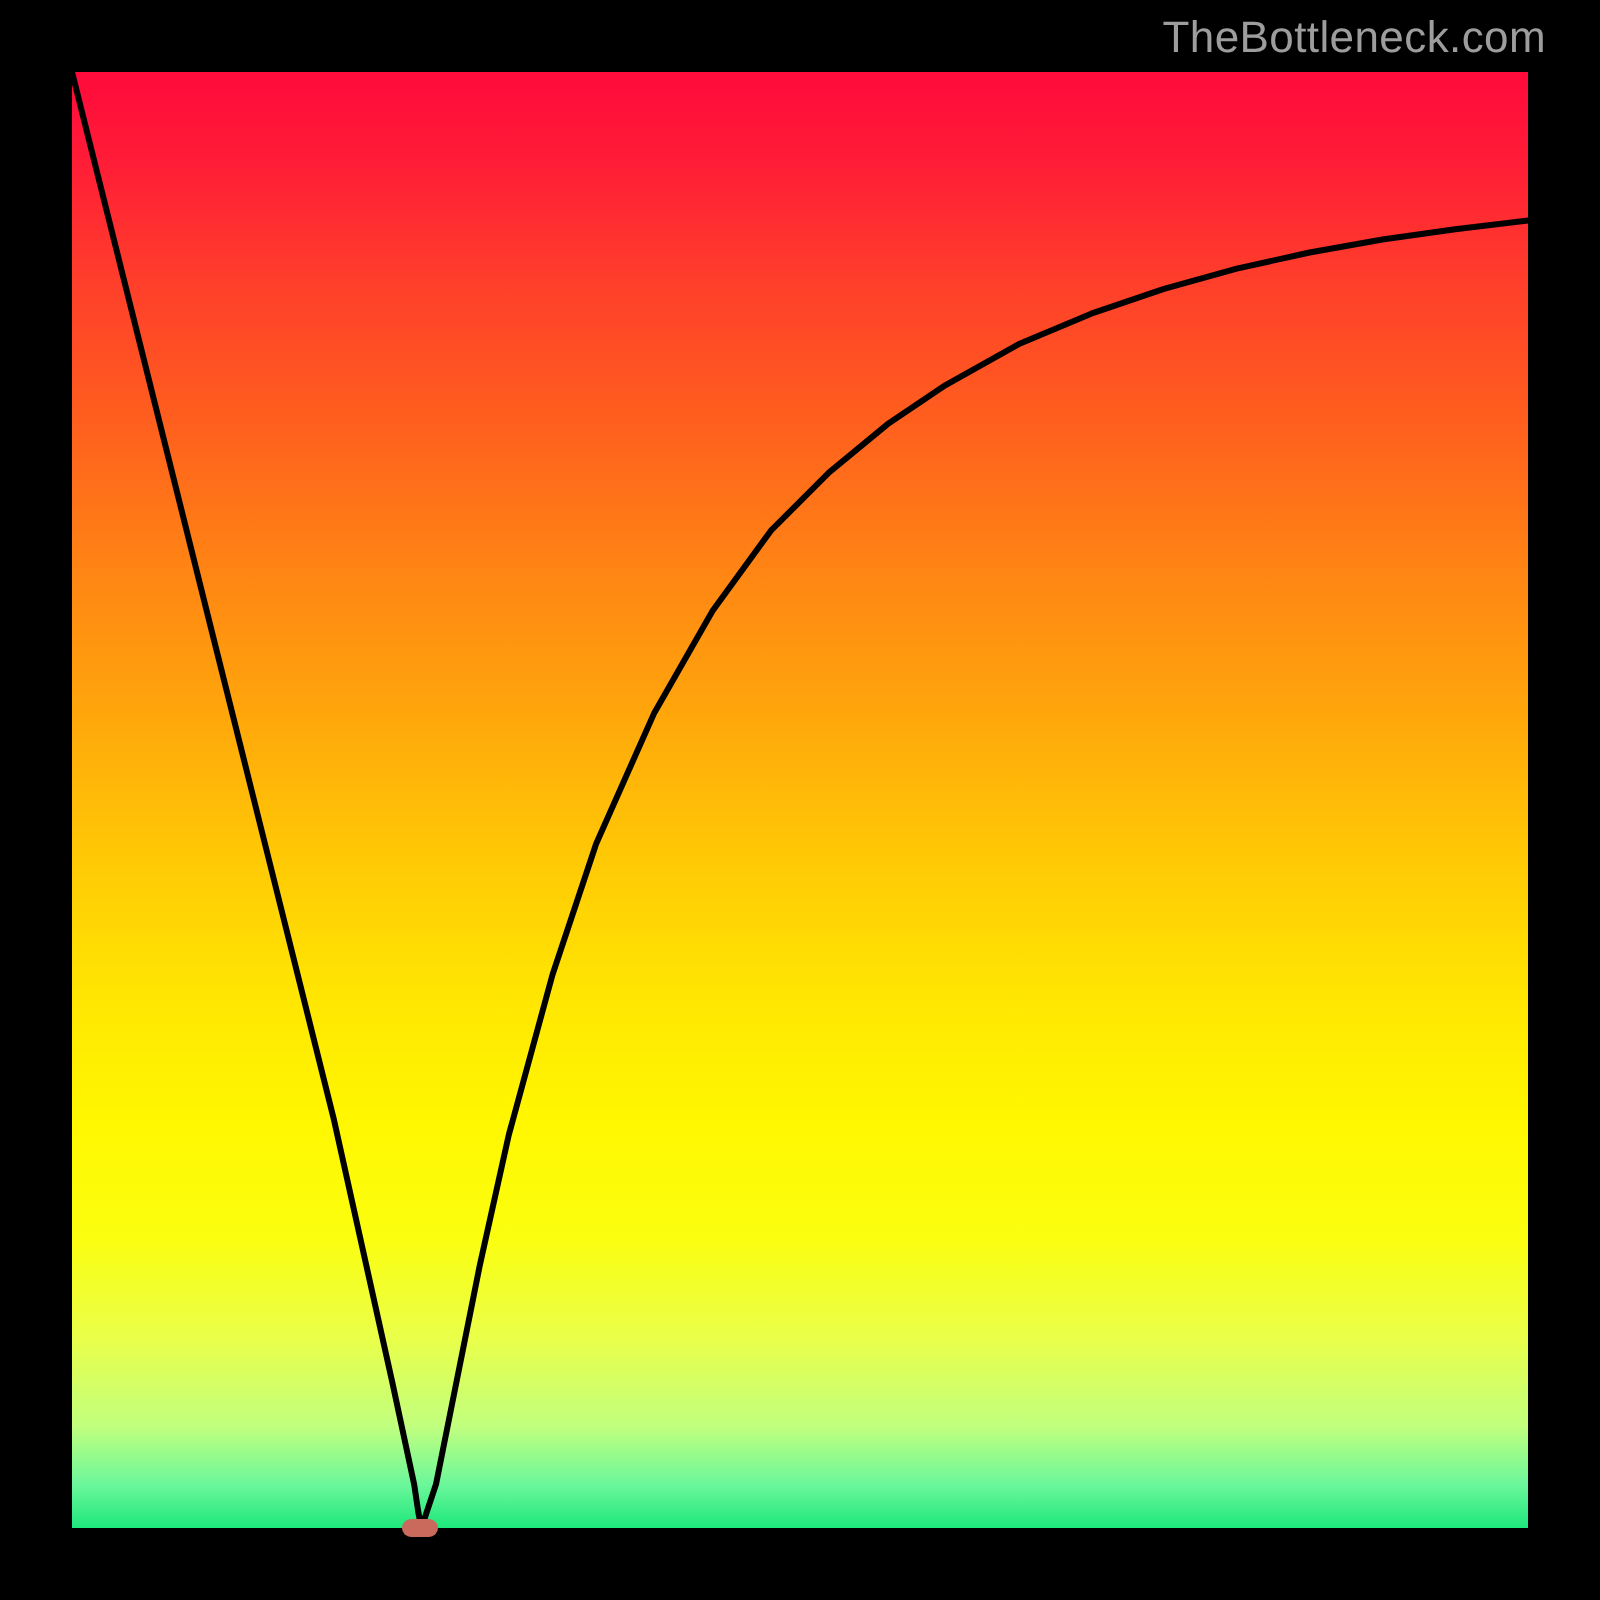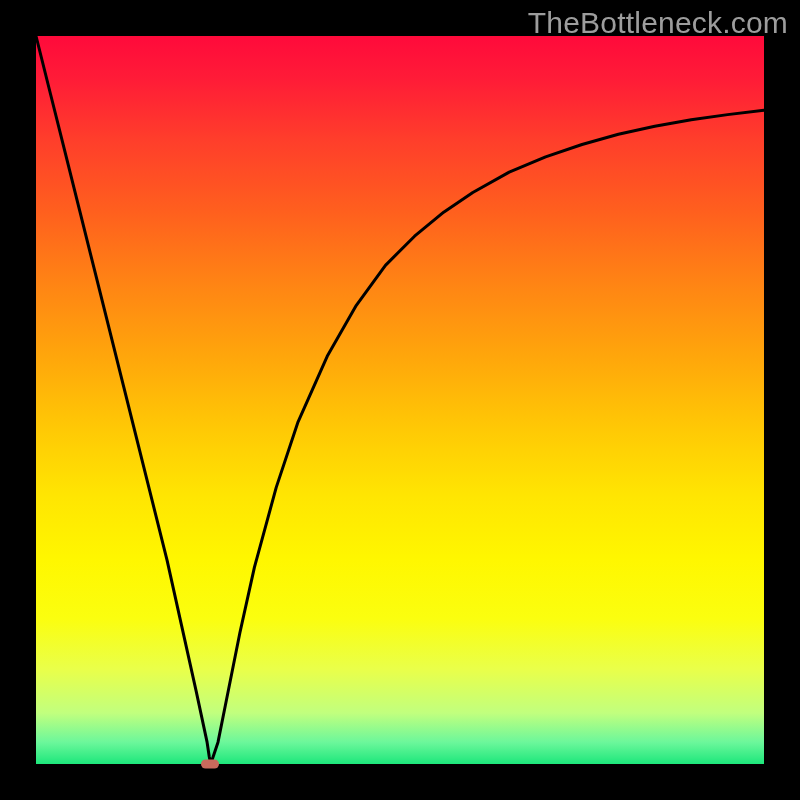--- a/index.html
+++ b/index.html
@@ -46,23 +46,23 @@
     position: absolute;
     left: 0;
     top: 0;
     width: 728px;
     height: 728px;
     overflow: visible;
   }
   .watermark {
     position: absolute;
     top: 6px;
-    right: 12px;
+    right: 27px;
     color: #9d9d9d;
-    font-size: 30px;
+    font-size: 22px;
     letter-spacing: 0.2px;
     margin-left: 16px;
   }
   .marker {
     position: absolute;
     width: 18px;
     height: 9px;
     background: #c96a5c;
     border-radius: 5px;
     transform: translate(-50%, -50%);

